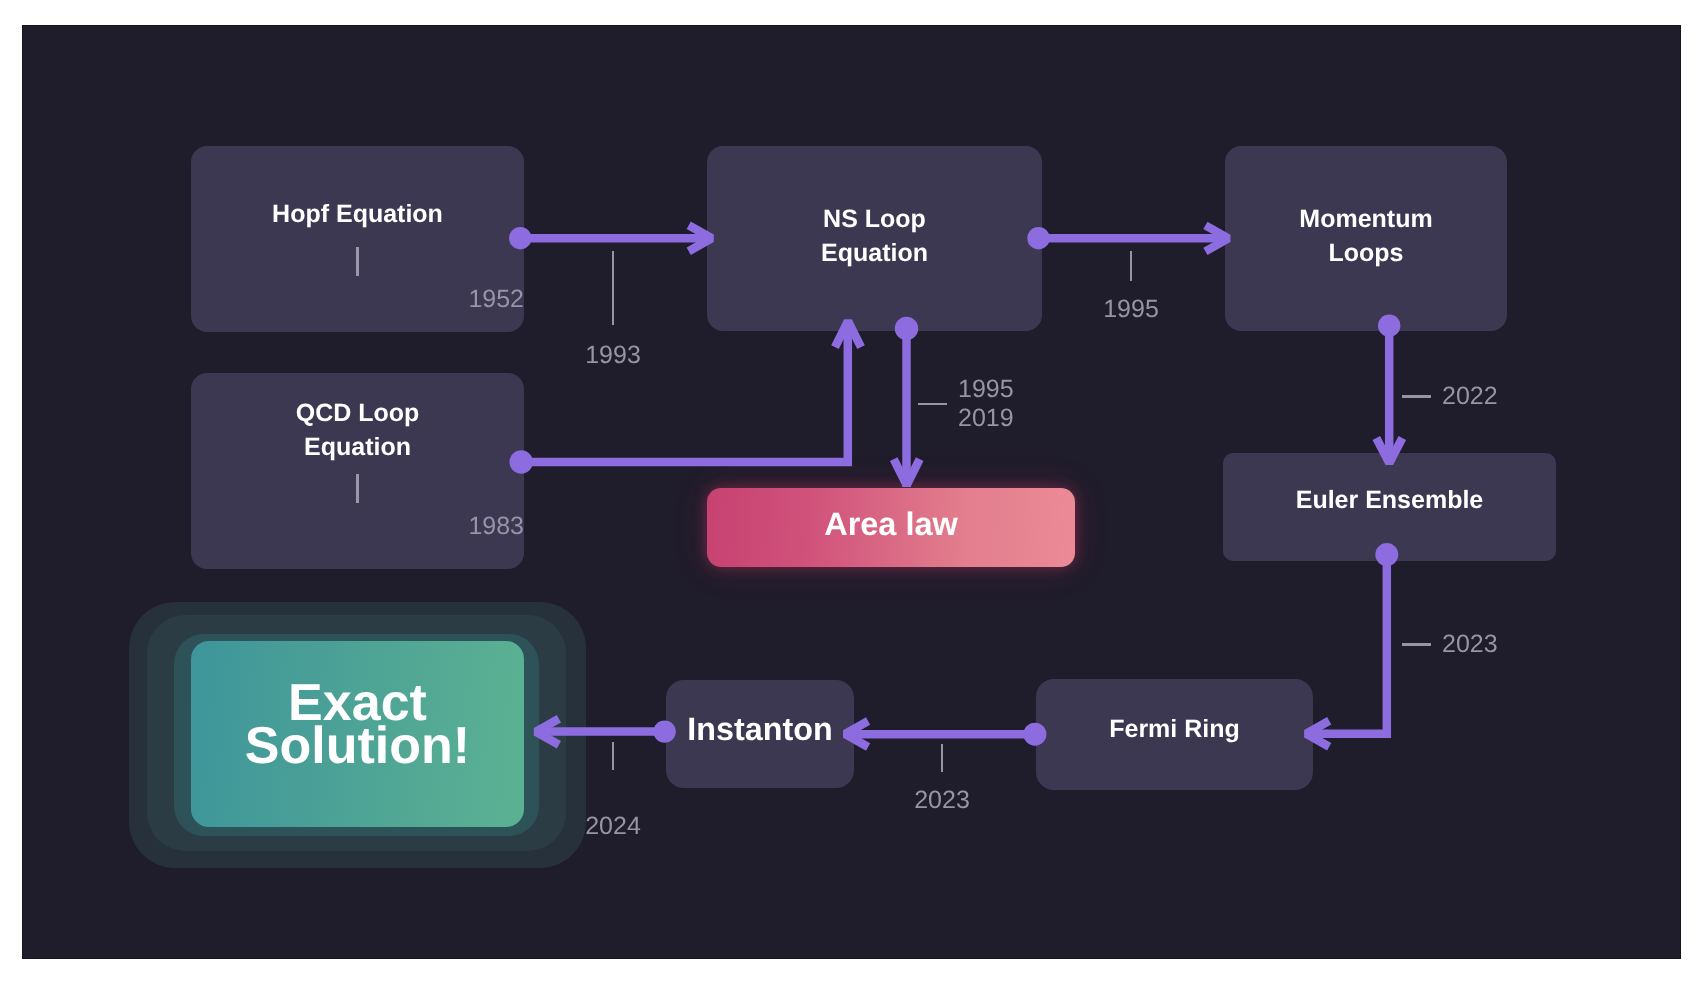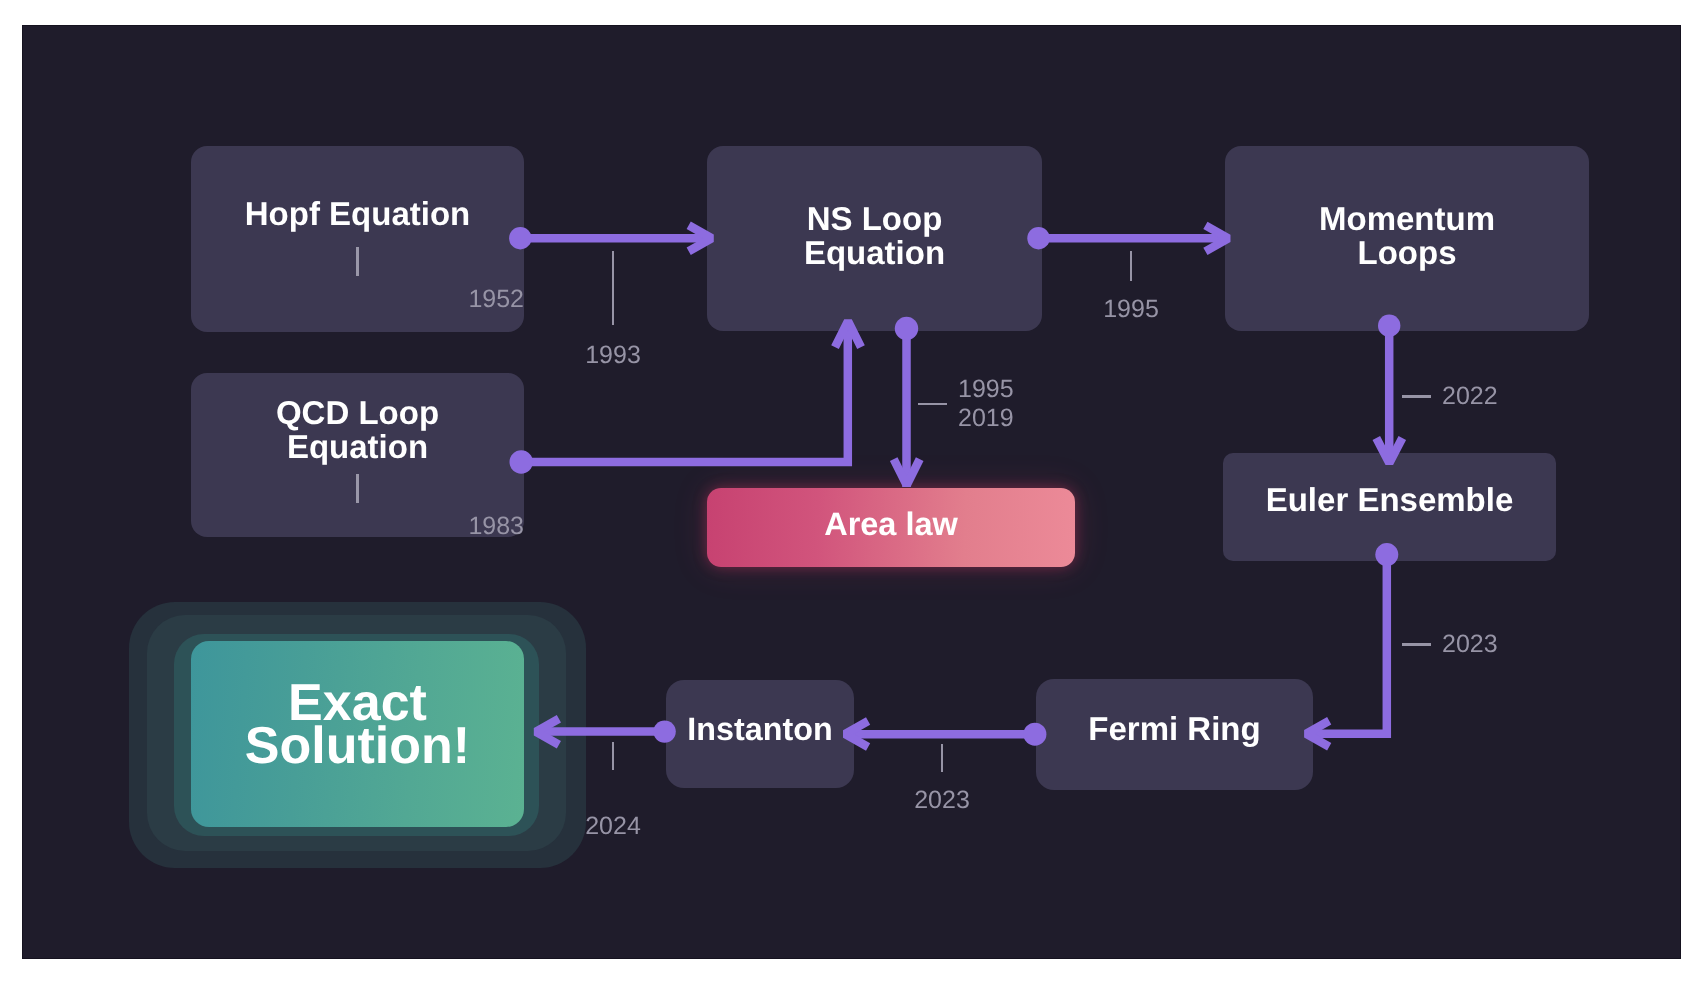--- a/index.html
+++ b/index.html
@@ -9,28 +9,28 @@
        font-family:"Liberation Sans",sans-serif;-webkit-font-smoothing:antialiased;}
 
   #canvas{position:absolute;left:22px;top:25px;width:1659px;height:934px;box-sizing:border-box;
           background:#1F1C2B;overflow:hidden;border:1px solid #15121F;}
 
   
   .node{position:absolute;box-sizing:border-box;border-radius:16px;
         display:flex;flex-direction:column;align-items:center;justify-content:center;
         color:#ffffff;z-index:3;}
   .node.plain{background:#3C3851;}
-  .node .ttl{font-weight:700;font-size:33px;line-height:34px;text-align:center;position:relative;top:-3px;}
+  .node .ttl{font-weight:700;font-size:25px;line-height:34px;text-align:center;position:relative;top:-3px;}
   .node .sep{width:2.5px;background:#9a97a9;font-size:0;color:transparent;overflow:hidden;}
   .node .yr{color:#9794a6;font-size:25px;line-height:1;}
 
   #n-hopf{left:168px;top:120px;width:333px;height:186px;}
-  #n-qcd {left:168px;top:347px;width:333px;height:164px;padding-left:36px;}
+  #n-qcd {left:168px;top:347px;width:333px;height:196px;padding-left:36px;}
   #n-nsloop{left:684px;top:120px;width:335px;height:185px;}
-  #n-momentum{left:1202px;top:120px;width:364px;height:185px;}
+  #n-momentum{left:1202px;top:120px;width:282px;height:185px;}
   #n-euler{left:1200px;top:427px;width:333px;height:108px;border-radius:10px;}
   #n-fermi{left:1013px;top:653px;width:277px;height:111px;border-radius:18px;}
   #n-instanton{left:643px;top:654px;width:188px;height:108px;border-radius:18px;}
 
   
   #n-hopf,#n-qcd{display:block;}
   #n-hopf .ttl,#n-qcd .ttl{position:absolute;left:0;right:0;top:0;}
   #n-hopf .ttl{top:51px;}
   #n-qcd  .ttl{top:23px;}
   #n-hopf .sep,#n-qcd .sep{position:absolute;left:50%;margin-left:-1.25px;height:28.5px;top:101px;}

